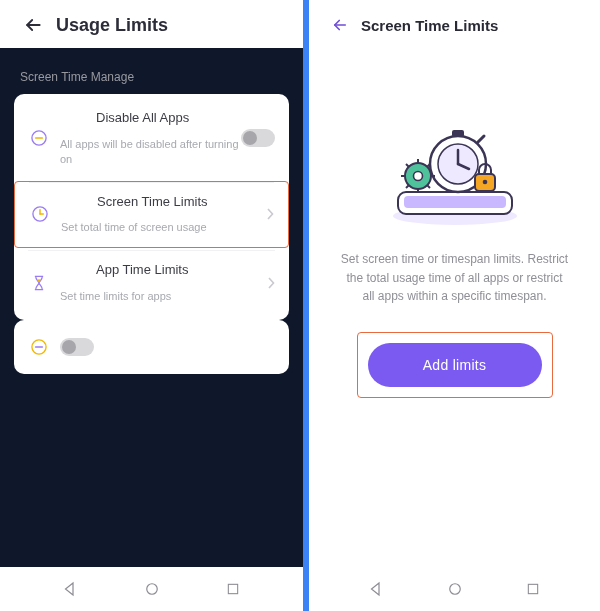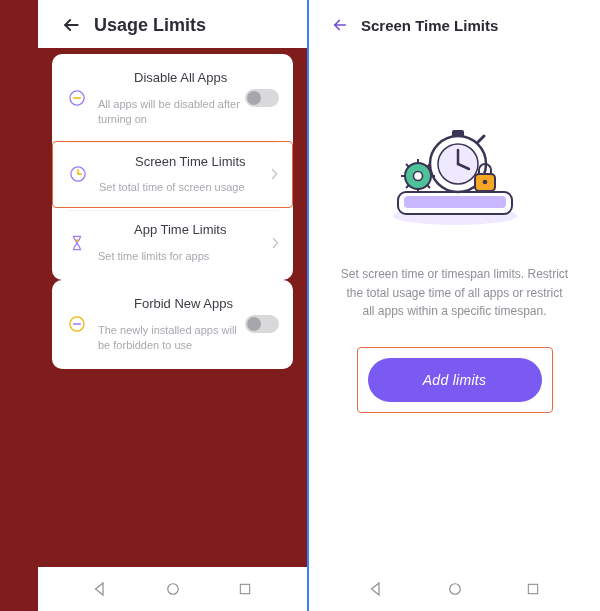--- a/index.html
+++ b/index.html
@@ -10,23 +10,22 @@
     font-family: -apple-system, BlinkMacSystemFont, "Segoe UI", Arial, sans-serif;
     background: #fff;
   }
   .phone {
     display: flex;
     flex-direction: column;
     position: relative;
   }
   .phone-left {
     width: 309px;
-    background: #7f1d1d;
-    border-right: 2px solid #3b82f6;
-    padding-left: 38px;
+    background: #0f172a;
+    border-right: 6px solid #3b82f6;
   }
   .phone-right {
     width: 291px;
     background: #fff;
   }
   .header {
     display: flex;
     align-items: center;
     padding: 14px 16px 12px 22px;
     background: #fff;
@@ -133,40 +132,39 @@
   }
   .illus {
     width: 170px; height: 130px;
     display:flex;align-items:center;justify-content:center;
   }
   .desc {
     font-size: 12px;
     color: #8f8f97;
     text-align: center;
     line-height: 1.55;
-    margin-top: 27px;
+    margin-top: 12px;
     padding: 0 6px;
   }
   .btn-wrap {
     margin-top: 26px;
     border: 1.5px solid #e86a3f;
     border-radius: 4px;
     padding: 10px 10px;
   }
   .add-btn {
     width: 174px;
     height: 44px;
     background: #7a5af0;
     color: #fff;
     border: none;
     border-radius: 22px;
     font-size: 14px;
     letter-spacing: 0.3px;
     cursor: pointer;
-    font-style: italic;
   }
   
   .navbar {
     height: 44px;
     display: flex;
     align-items: center;
     justify-content: space-evenly;
     background: #fff;
   }
   .nav-icn {
@@ -185,20 +183,21 @@
     <span class="back-arrow">
       <svg width="20" height="20" viewBox="0 0 24 24" fill="none" stroke="currentColor" stroke-width="2.2" stroke-linecap="round" stroke-linejoin="round">
           <line x1="20" y1="12" x2="5" y2="12"></line>
           <polyline points="11 18 5 12 11 6"></polyline>
         </svg>
     </span>
     <span class="title">Usage Limits</span>
   </div>
 
   <div class="content-left">
+    <div class="section-label">Screen Time Manage</div>
 
     <div class="card">
 
       <div class="row">
         <span class="row-icon">
           <svg width="20" height="20" viewBox="0 0 24 24">
               <circle cx="12" cy="12" r="8.5" fill="none" stroke="#9a7cf3" stroke-width="1.6"></circle>
               <line x1="8" y1="12" x2="16" y2="12" stroke="#f2b705" stroke-width="2" stroke-linecap="round"></line>
             </svg>
         </span>
@@ -250,24 +249,20 @@
 
 
     <div class="card">
       <div class="row">
         <span class="row-icon">
           <svg width="20" height="20" viewBox="0 0 24 24">
               <circle cx="12" cy="12" r="8.5" fill="none" stroke="#f2b705" stroke-width="1.6"></circle>
               <line x1="8" y1="12" x2="16" y2="12" stroke="#9a7cf3" stroke-width="2" stroke-linecap="round"></line>
             </svg>
         </span>
-        <div class="row-texts">
-          <div class="row-title">Forbid New Apps</div>
-          <div class="row-sub">The newly installed apps will be forbidden to use</div>
-        </div>
         <span class="toggle"></span>
       </div>
     </div>
   </div>
 
   <div class="navbar">
     <span class="nav-icn">
       <svg width="18" height="18" viewBox="0 0 24 24" fill="none" stroke="currentColor" stroke-width="1.6">
           <polygon points="16 4 6 12 16 20" fill="none"></polygon>
         </svg>

